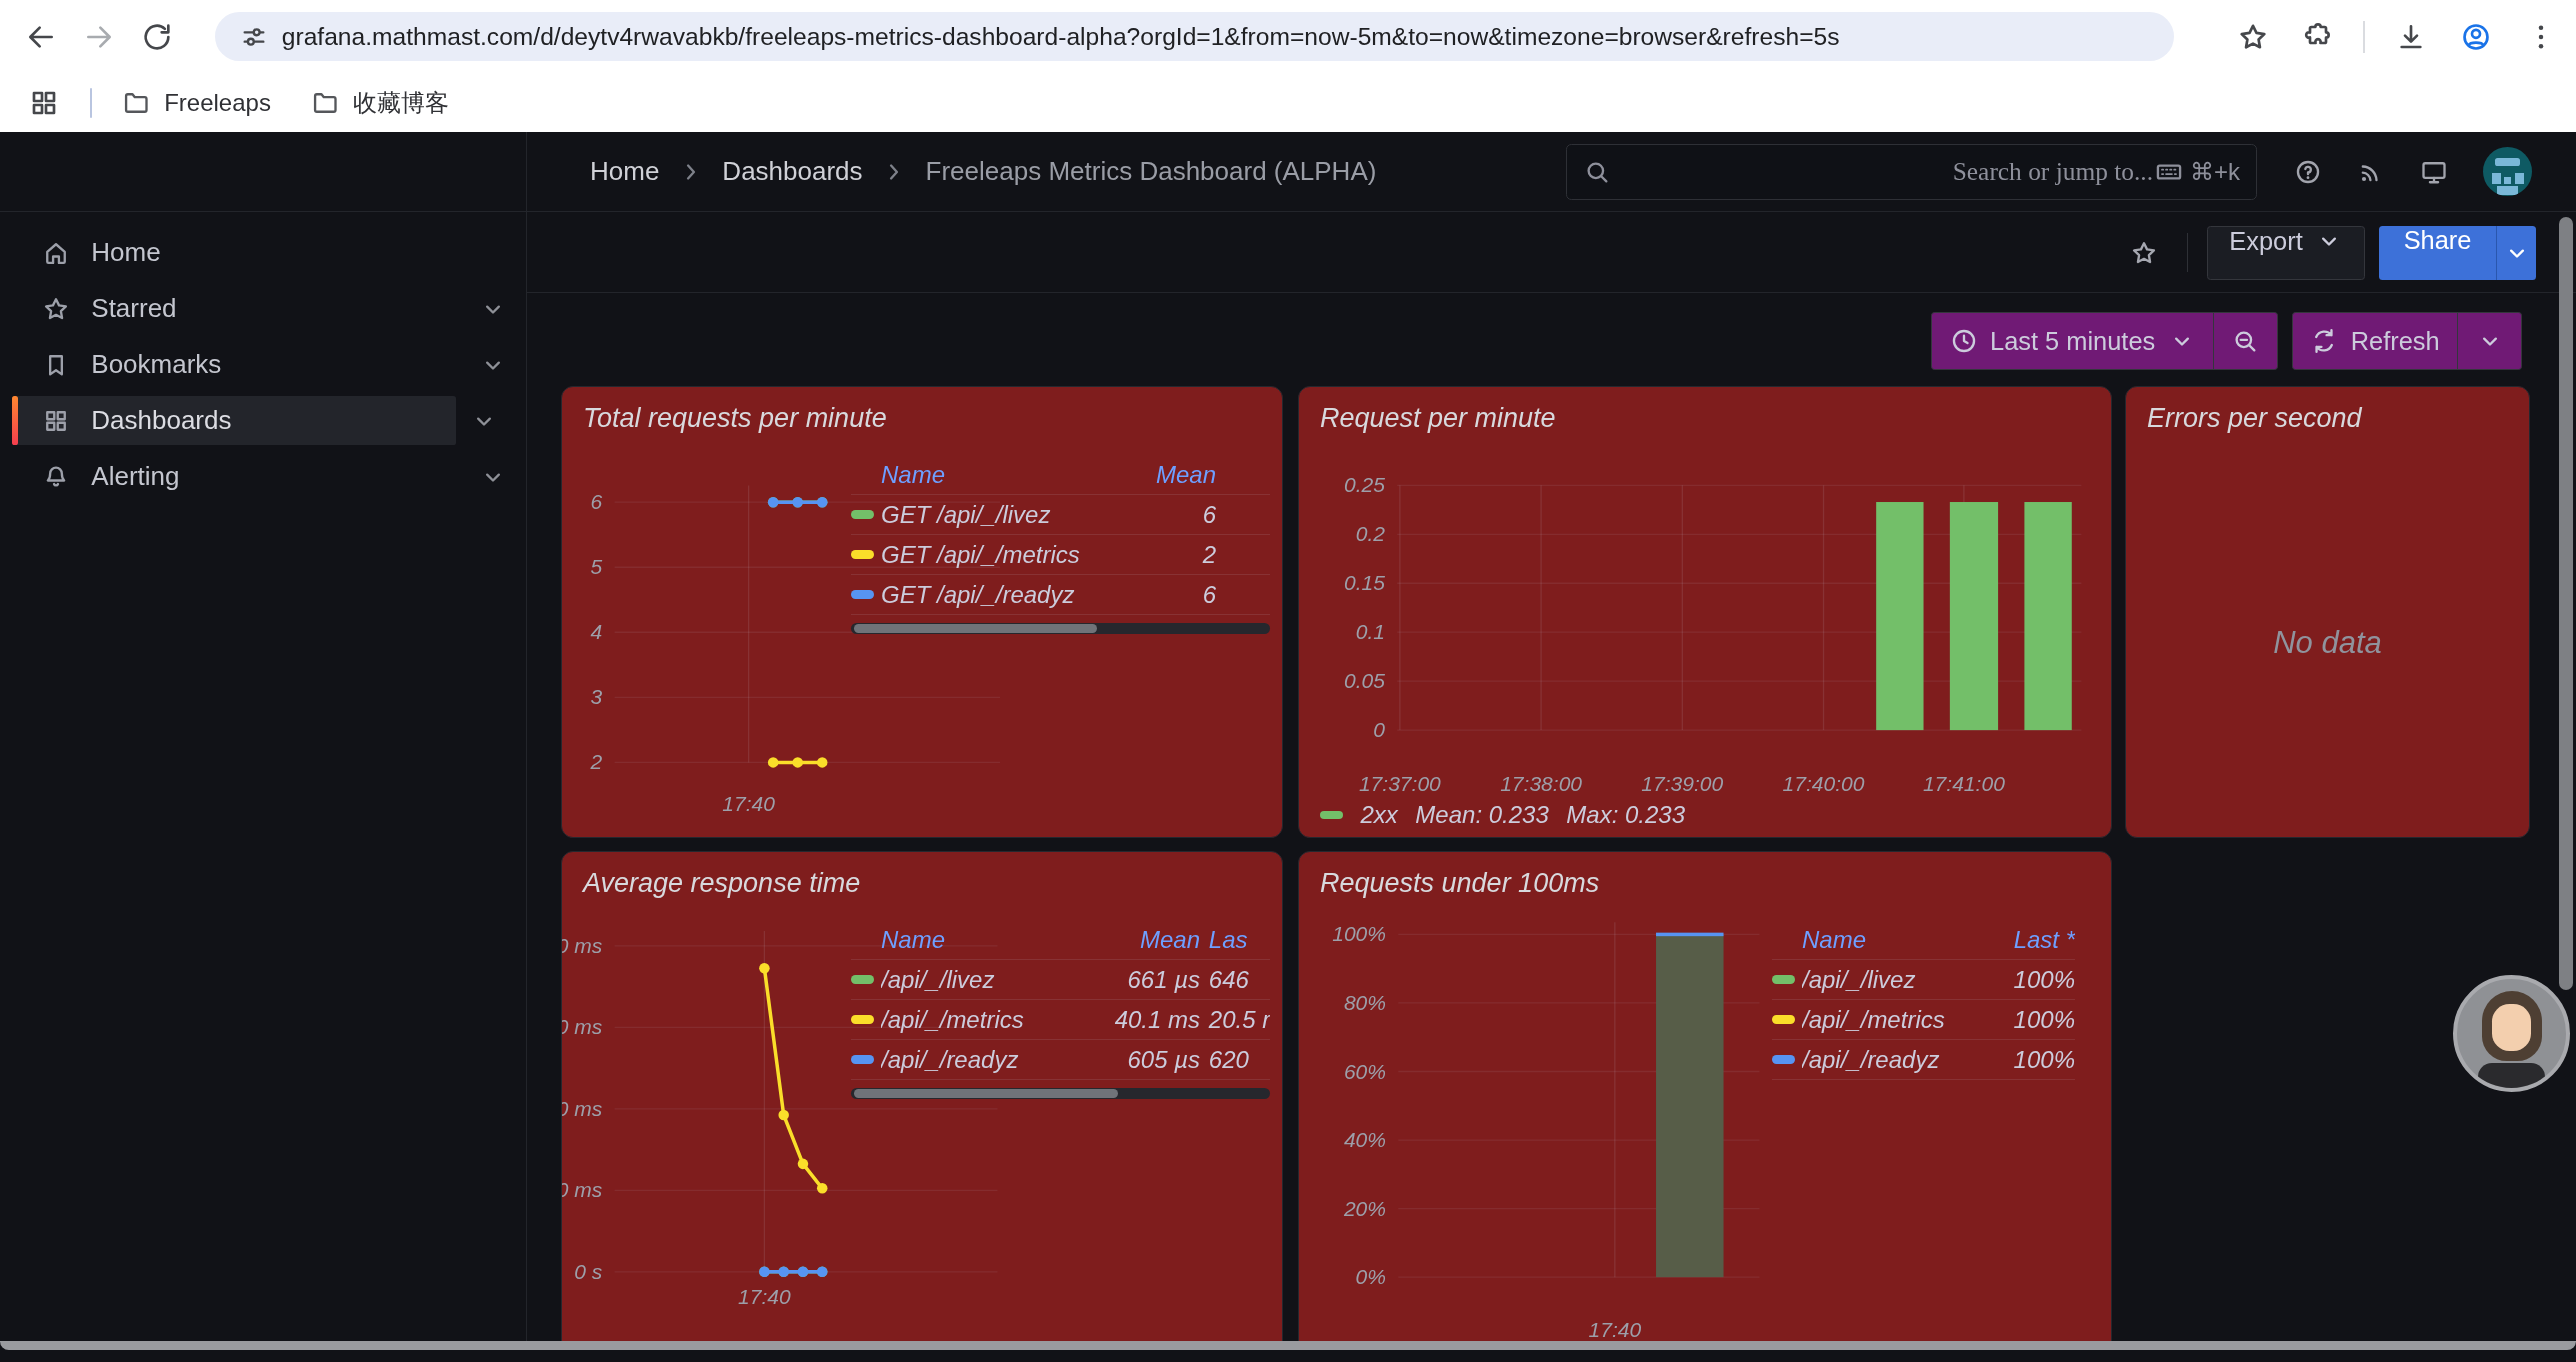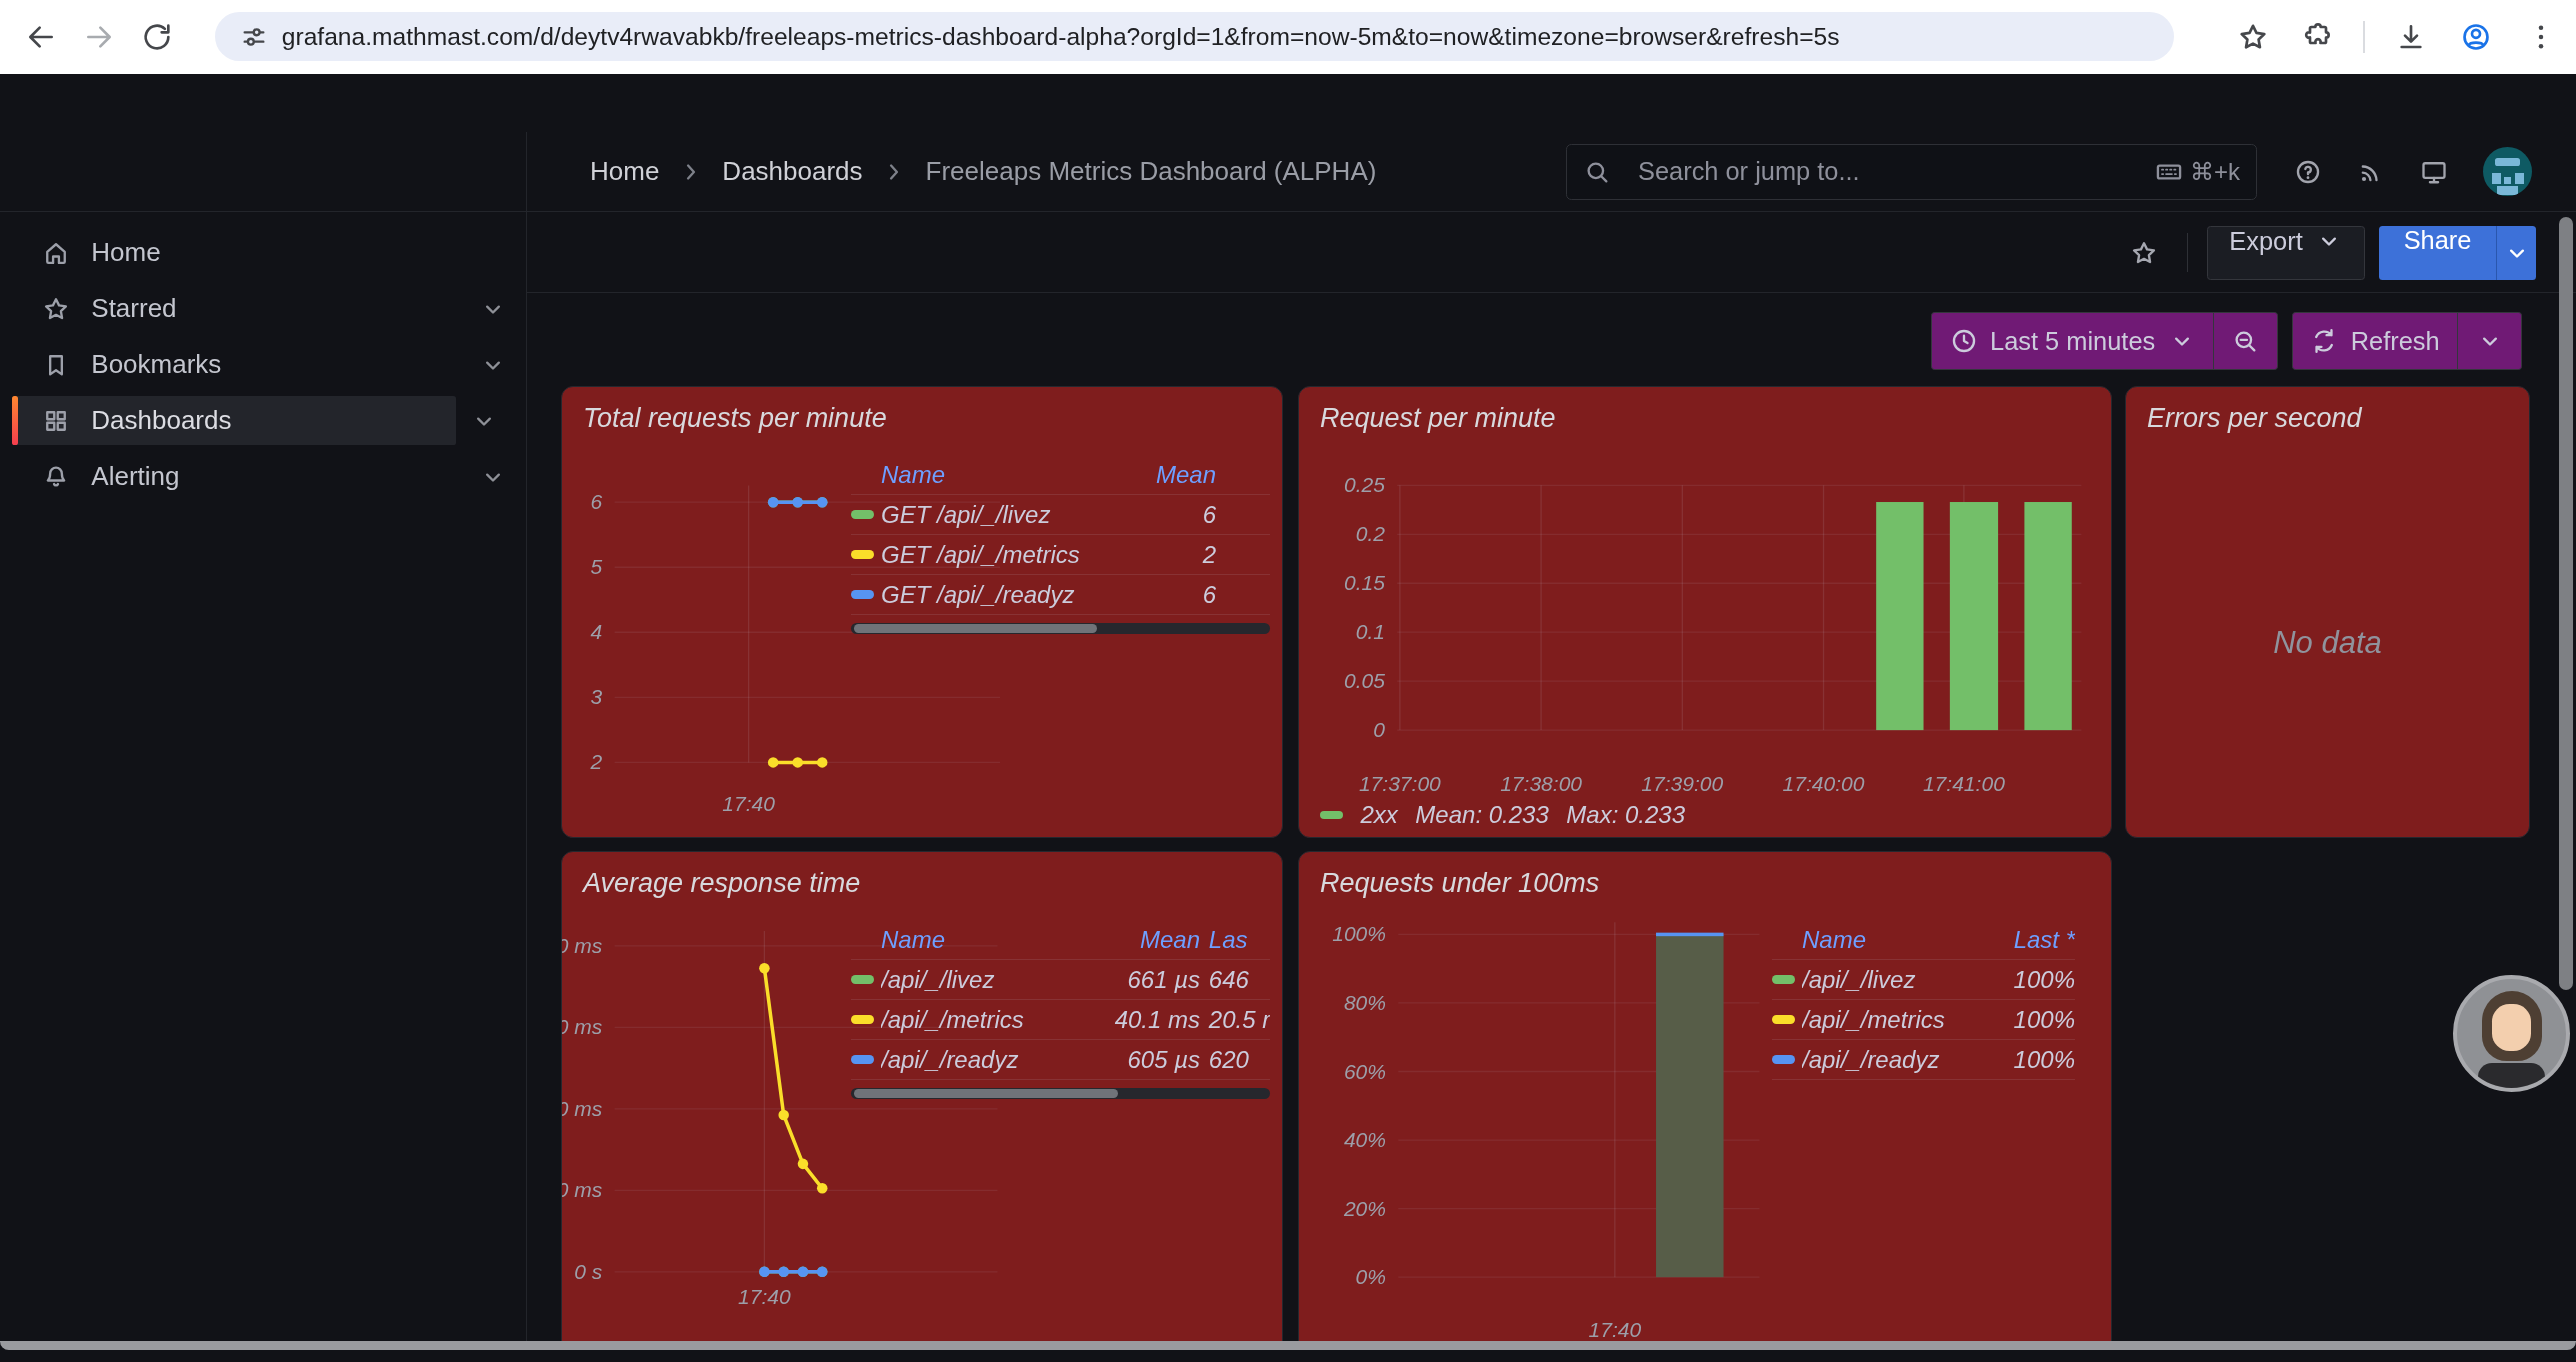--- a/index.html
+++ b/index.html
@@ -45,21 +45,21 @@
   .sb-item.active .chev{right:-37px;}
   .g-header{position:absolute;left:527px;top:0;right:0;height:79px;display:flex;align-items:center;
     padding:0 44px 0 63px;box-sizing:border-box;}
   .crumbs{display:flex;align-items:center;gap:17.5px;font-size:26px;}
   .crumb{color:#D0D1D7;}
   .crumb.dim{color:#9A9DA6;}
   .crumb-sep{color:#7E818A;}
   .searchbox{margin-left:auto;width:691px;height:56px;border:0.9px solid #2E3036;border-radius:5.3px;
     background:#0F1116;display:flex;align-items:center;padding:0 16px;box-sizing:border-box;color:#8E909B;}
   .searchbox input{flex:1;background:transparent;border:none;outline:none;color:#CCCCDC;font-size:25.4px;
-    margin-left:25px;font-family:Liberation Sans, sans-serif;}
+    margin-left:4px;font-family:Liberation Serif, serif;text-align:right;}
   .searchbox input::placeholder{color:#8E909B;}
   .kbd{display:flex;align-items:center;gap:7px;font-size:24px;color:#8E909B;}
   .hd-ics{display:flex;align-items:center;gap:35px;margin-left:37px;color:#A2A4AD;}
   .avatar-g{width:49px;height:49px;border-radius:50%;background:#0E5A63;position:relative;overflow:hidden;}
   .avatar-g i{position:absolute;background:#7AB8D8;}
   .g-sub{position:absolute;left:527px;top:80px;right:0;height:81px;display:flex;align-items:center;
     padding-right:40px;box-sizing:border-box;}
   .sub-right{margin-left:auto;display:flex;align-items:center;}
   .iconbtn{color:#A5A7B0;display:flex;align-items:center;justify-content:center;width:49px;height:49px;}
   .sub-sep{width:0.9px;height:39px;background:#2E3036;margin:0 19px;}
@@ -176,20 +176,46 @@
             <svg width="28" height="28" viewBox="0 0 24 24" fill="none" stroke="currentColor" stroke-width="2" stroke-linecap="round" stroke-linejoin="round">
               <circle cx="12" cy="5" r="1.7" fill="currentColor" stroke="none"></circle>
               <circle cx="12" cy="12" r="1.7" fill="currentColor" stroke="none"></circle>
               <circle cx="12" cy="19" r="1.7" fill="currentColor" stroke="none"></circle>
             </svg>
           </span>
         </div>
     </div>
   </div>
 
+  <div class="bookbar">
+    <div class="nav-ic">
+        <span class="ic">
+          <svg width="28" height="28" viewBox="0 0 24 24" fill="none" stroke="currentColor" stroke-width="2" stroke-linecap="round" stroke-linejoin="round">
+            <path d="M4.5 4.5h6v6h-6zM13.5 4.5h6v6h-6zM4.5 13.5h6v6h-6zM13.5 13.5h6v6h-6z"></path>
+          </svg>
+        </span>
+      </div>
+    <div class="bb-sep"></div>
+    <div class="bm">
+      <span class="ic">
+          <svg width="28" height="28" viewBox="0 0 24 24" fill="none" stroke="currentColor" stroke-width="2" stroke-linecap="round" stroke-linejoin="round">
+            <path d="M3.5 6A1.5 1.5 0 0 1 5 4.5h4l2 2.5h8.5A1.5 1.5 0 0 1 21 8.5V18a1.5 1.5 0 0 1-1.5 1.5H5A1.5 1.5 0 0 1 3.5 18z"></path>
+          </svg>
+        </span>
+      <span>Freeleaps</span>
+    </div>
+    <div class="bm">
+      <span class="ic">
+          <svg width="28" height="28" viewBox="0 0 24 24" fill="none" stroke="currentColor" stroke-width="2" stroke-linecap="round" stroke-linejoin="round">
+            <path d="M3.5 6A1.5 1.5 0 0 1 5 4.5h4l2 2.5h8.5A1.5 1.5 0 0 1 21 8.5V18a1.5 1.5 0 0 1-1.5 1.5H5A1.5 1.5 0 0 1 3.5 18z"></path>
+          </svg>
+        </span>
+      <span>收藏博客</span>
+    </div>
+  </div>
 
   <div id="app">
 
     <div class="sb-items">
       <div class="sb-item">
         <span class="ic">
             <svg width="28" height="28" viewBox="0 0 24 24" fill="none" stroke="currentColor" stroke-width="2" stroke-linecap="round" stroke-linejoin="round">
               <path d="M4.5 11L12 4.5 19.5 11v8.5a1 1 0 0 1-1 1h-4V15h-5v5.5h-4a1 1 0 0 1-1-1z"></path>
             </svg>
           </span>

